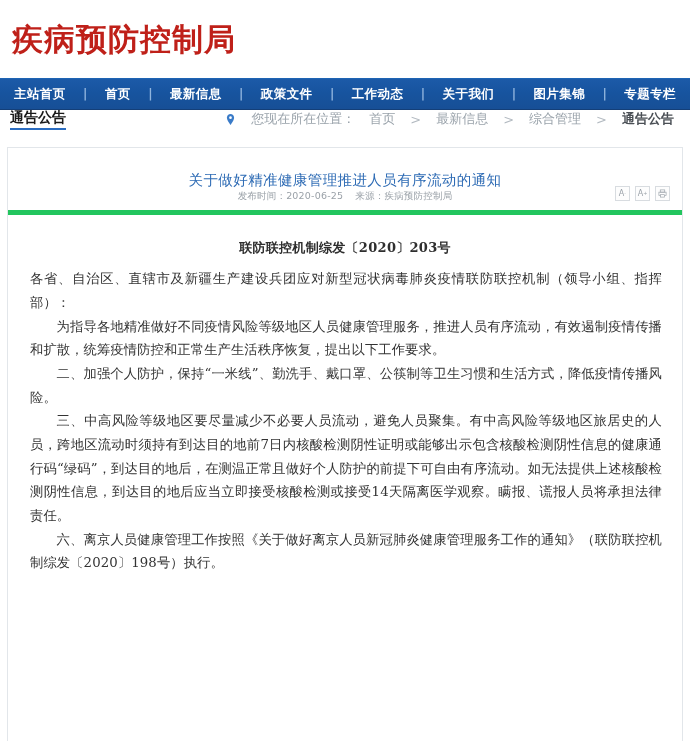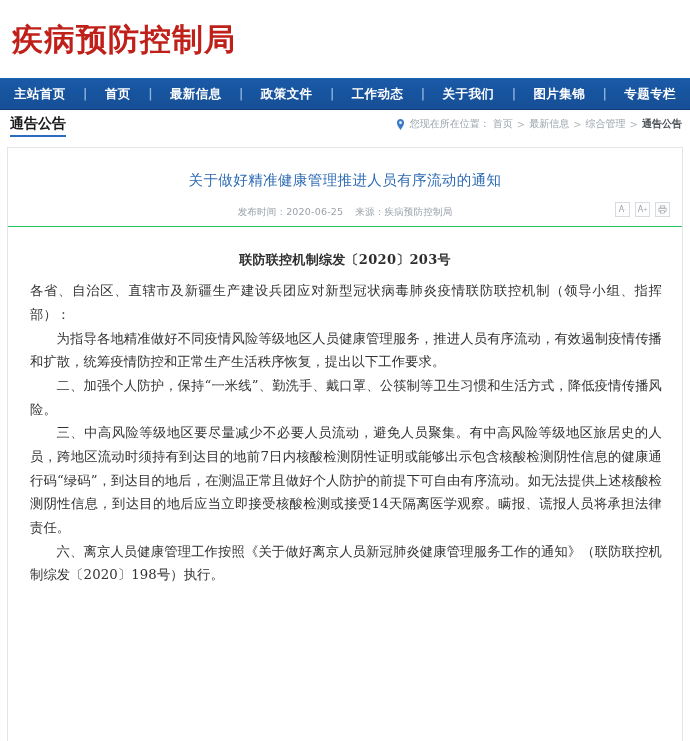--- a/index.html
+++ b/index.html
@@ -57,39 +57,39 @@
   .nav-sep {
     color: #8fb4dd;
     font-size: 12px;
     font-weight: bold;
   }
 
   
   .section-bar {
     height: 33px;
     display: flex;
-    align-items: center;
+    align-items: flex-start;
     justify-content: space-between;
-    padding: 0 8px 0 10px;
+    padding: 0 16px 0 10px;
     box-sizing: border-box;
     position: relative;
   }
   .section-title {
     font-size: 14px;
     font-weight: bold;
     color: #1a1a1a;
     padding-bottom: 3px;
     border-bottom: 2px solid #2a6cc0;
     line-height: 1.1;
   }
   .breadcrumb {
     display: flex;
     align-items: center;
-    gap: 3px;
-    font-size: 10px;
+    gap: 14px;
+    font-size: 13px;
     color: #9aa3ab;
     padding-bottom: 5px;
     white-space: nowrap;
   }
   .pin-icon {
     width: 9px;
     height: 11px;
     display: inline-block;
     position: relative;
     margin-right: 2px;
@@ -117,23 +117,22 @@
     letter-spacing: .4px;
     padding: 22px 30px 0 30px;
     line-height: 1.4;
   }
 
   .meta-row {
     display: flex;
     align-items: center;
     justify-content: center;
     position: relative;
-    margin-top: 16px;
     padding: 0 14px 7px 14px;
-    border-bottom: 1px solid #22c55e;
+    border-bottom: 5px solid #22c55e;
   }
   .meta-text {
     font-size: 9.5px;
     color: #9aa1a8;
     letter-spacing: .2px;
     white-space: nowrap;
   }
   .meta-text .meta-gap { display: inline-block; width: 12px; }
   .meta-tools {
     position: absolute;

